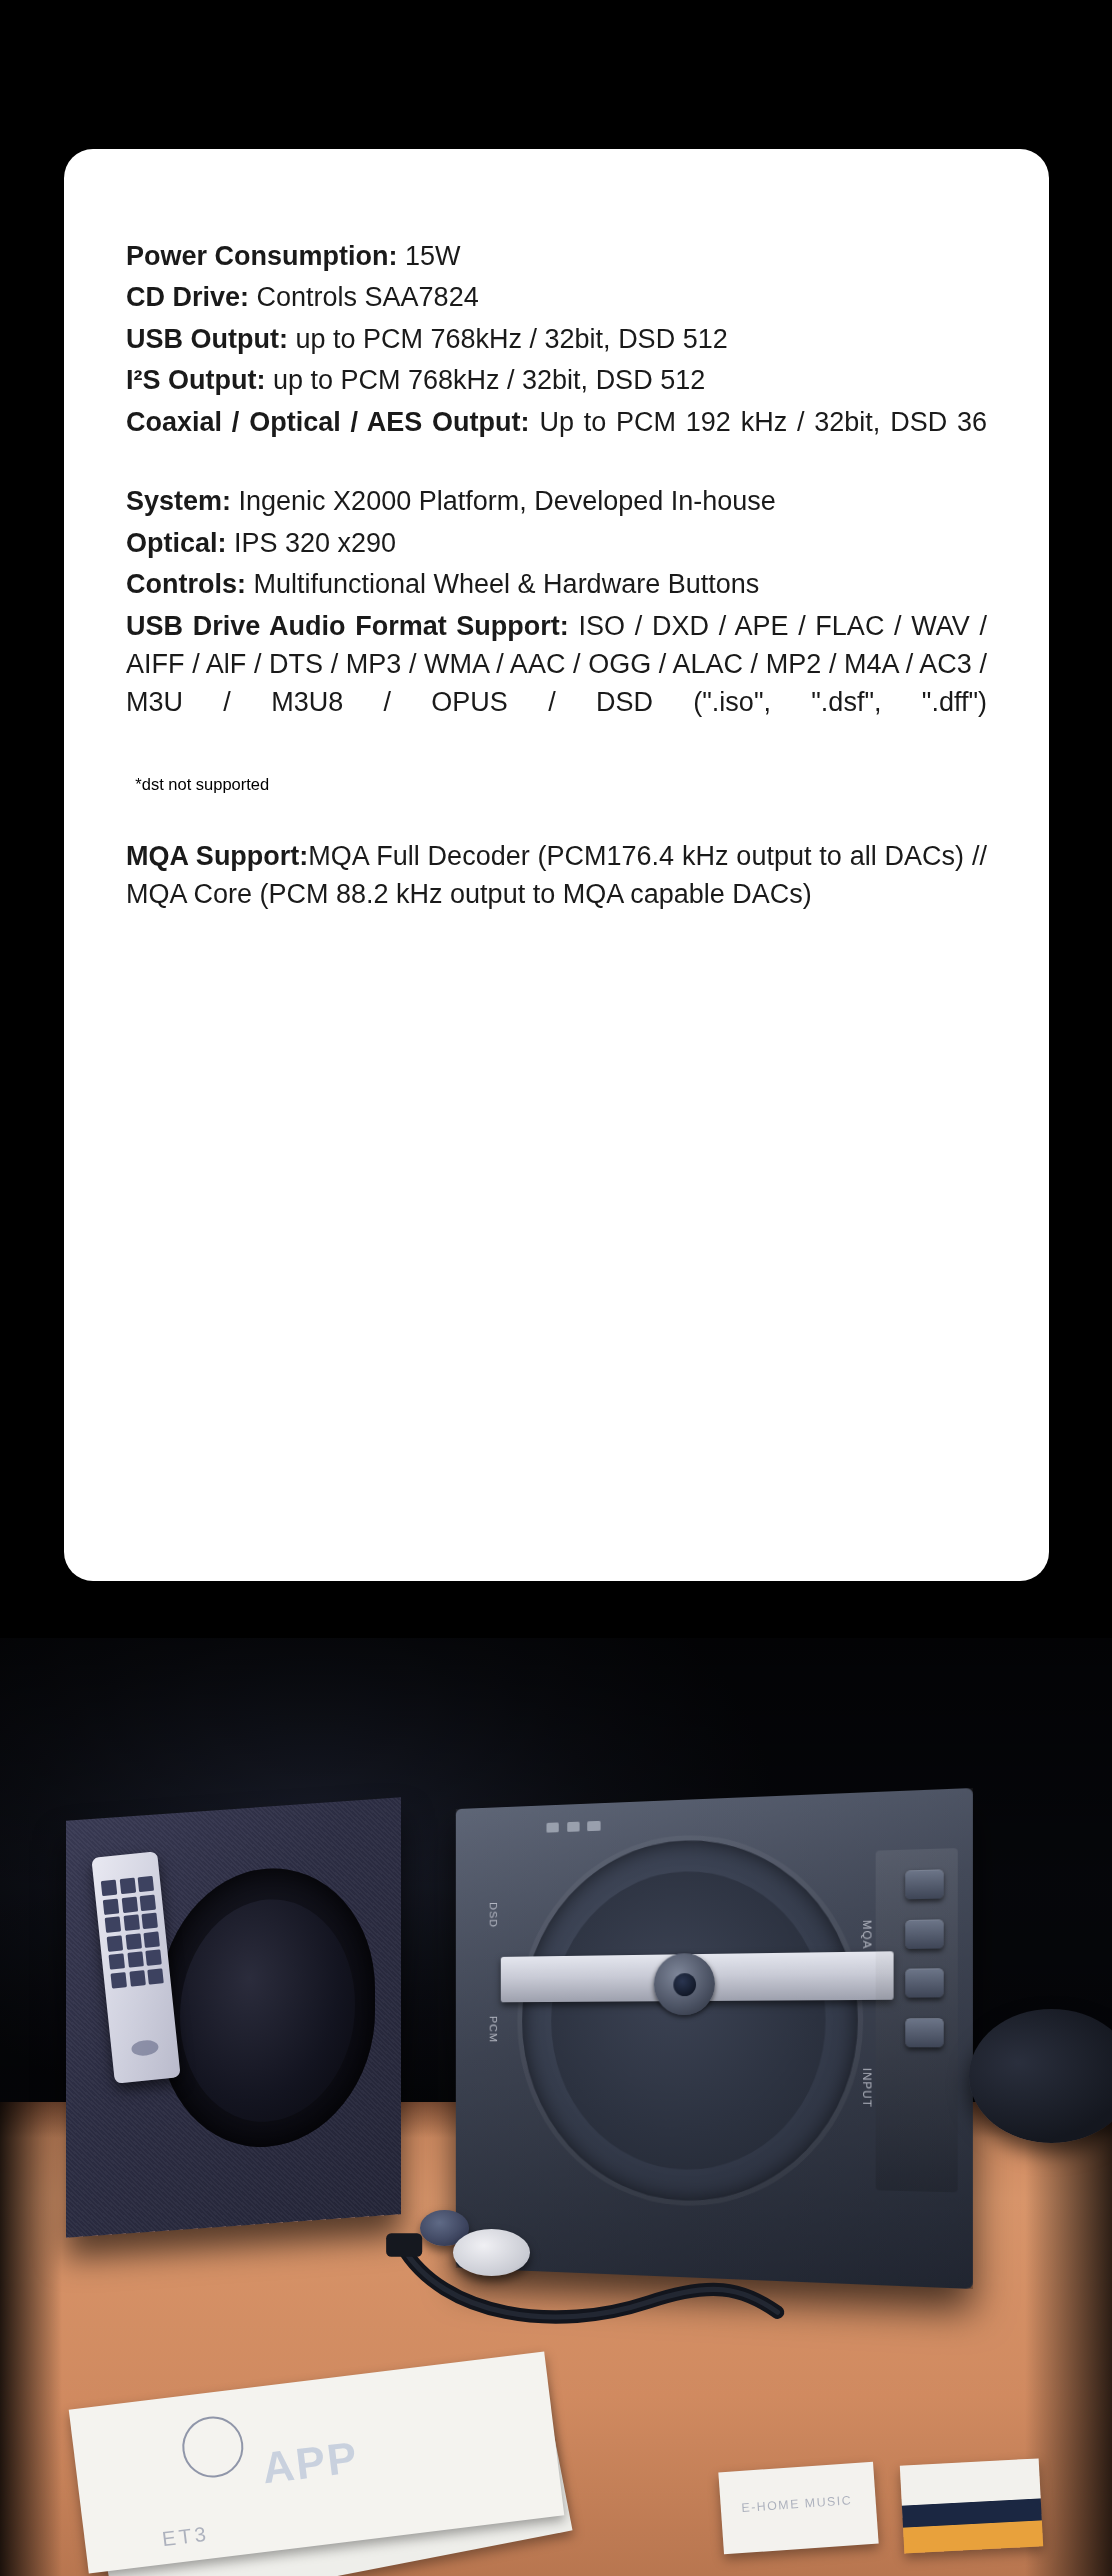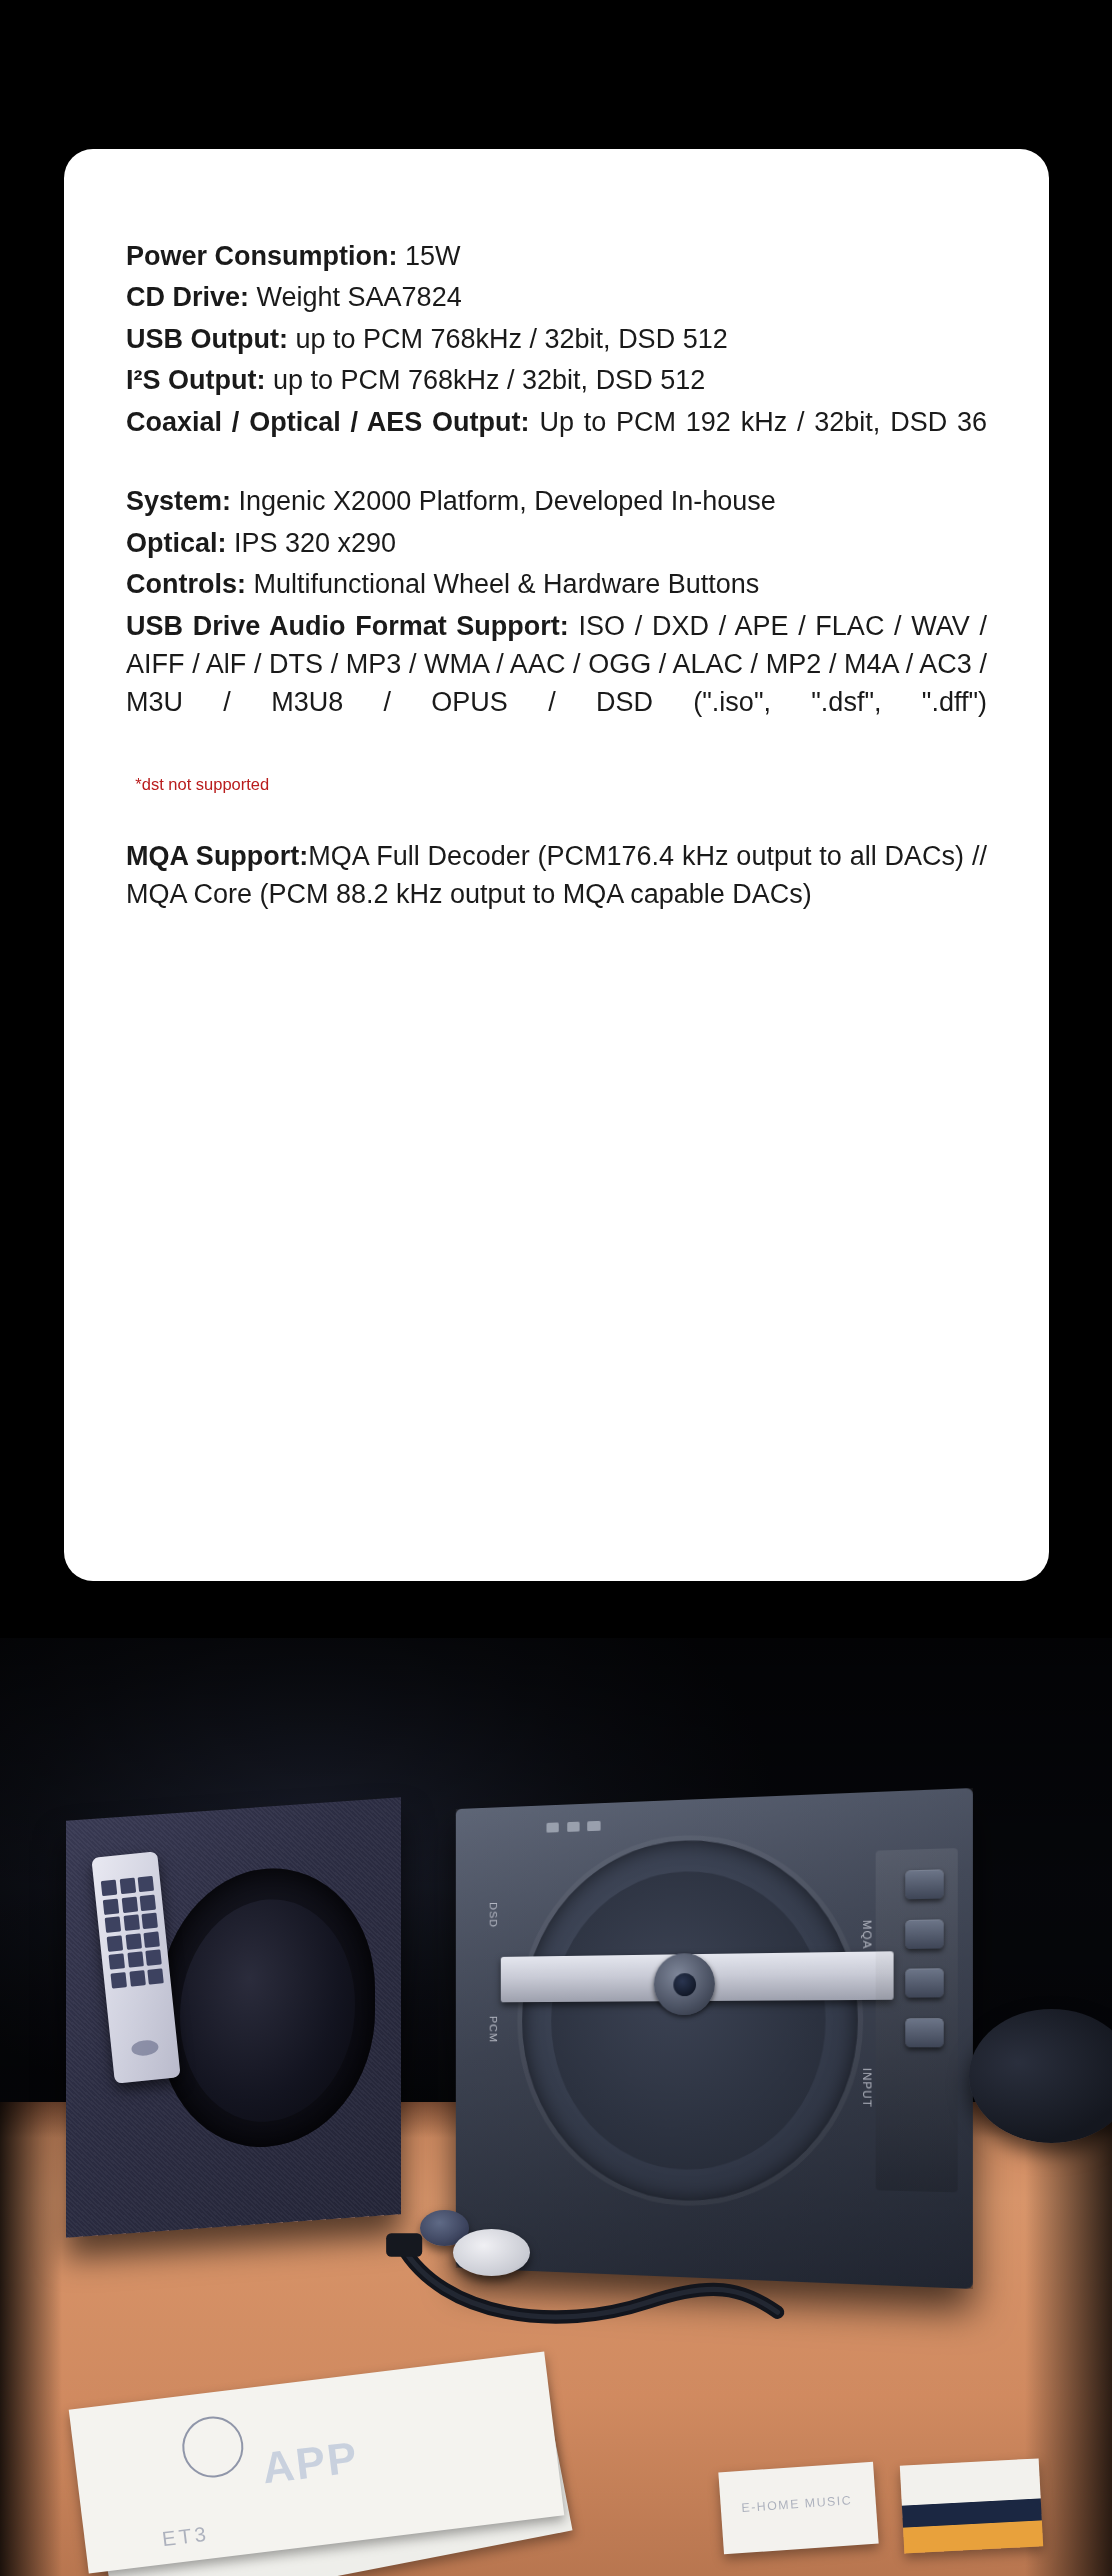--- a/index.html
+++ b/index.html
@@ -47,21 +47,21 @@
   .spec-line.justified {
     text-align: justify;
   }
   .spec-line.justified::after {
     content: "";
     display: inline-block;
     width: 100%;
   }
   .footnote {
     font-size: 16.5px;
-    color: #b91c1c;
+    color: #000000;
     margin: 13.4px 0 0 9.3px;
   }
   .gap {
     height: 40px;
   }
 
   
   .photo {
     position: absolute;
     left: 0;
@@ -396,21 +396,21 @@
 <body>
 
 <div class="spec-card">
   <div class="spec-list">
 
     <p class="spec-line">
       <span class="k">Power Consumption:</span><span class="v"> 15W</span>
     </p>
 
     <p class="spec-line">
-      <span class="k">CD Drive:</span><span class="v"> Weight SAA7824</span>
+      <span class="k">CD Drive:</span><span class="v"> Controls SAA7824</span>
     </p>
 
 
     <p class="spec-line">
       <span class="k">USB Output:</span><span class="v"> up to PCM 768kHz / 32bit, DSD 512</span>
     </p>
 
     <p class="spec-line">
       <span class="k">I²S Output:</span><span class="v"> up to PCM 768kHz / 32bit, DSD 512</span>
     </p>

